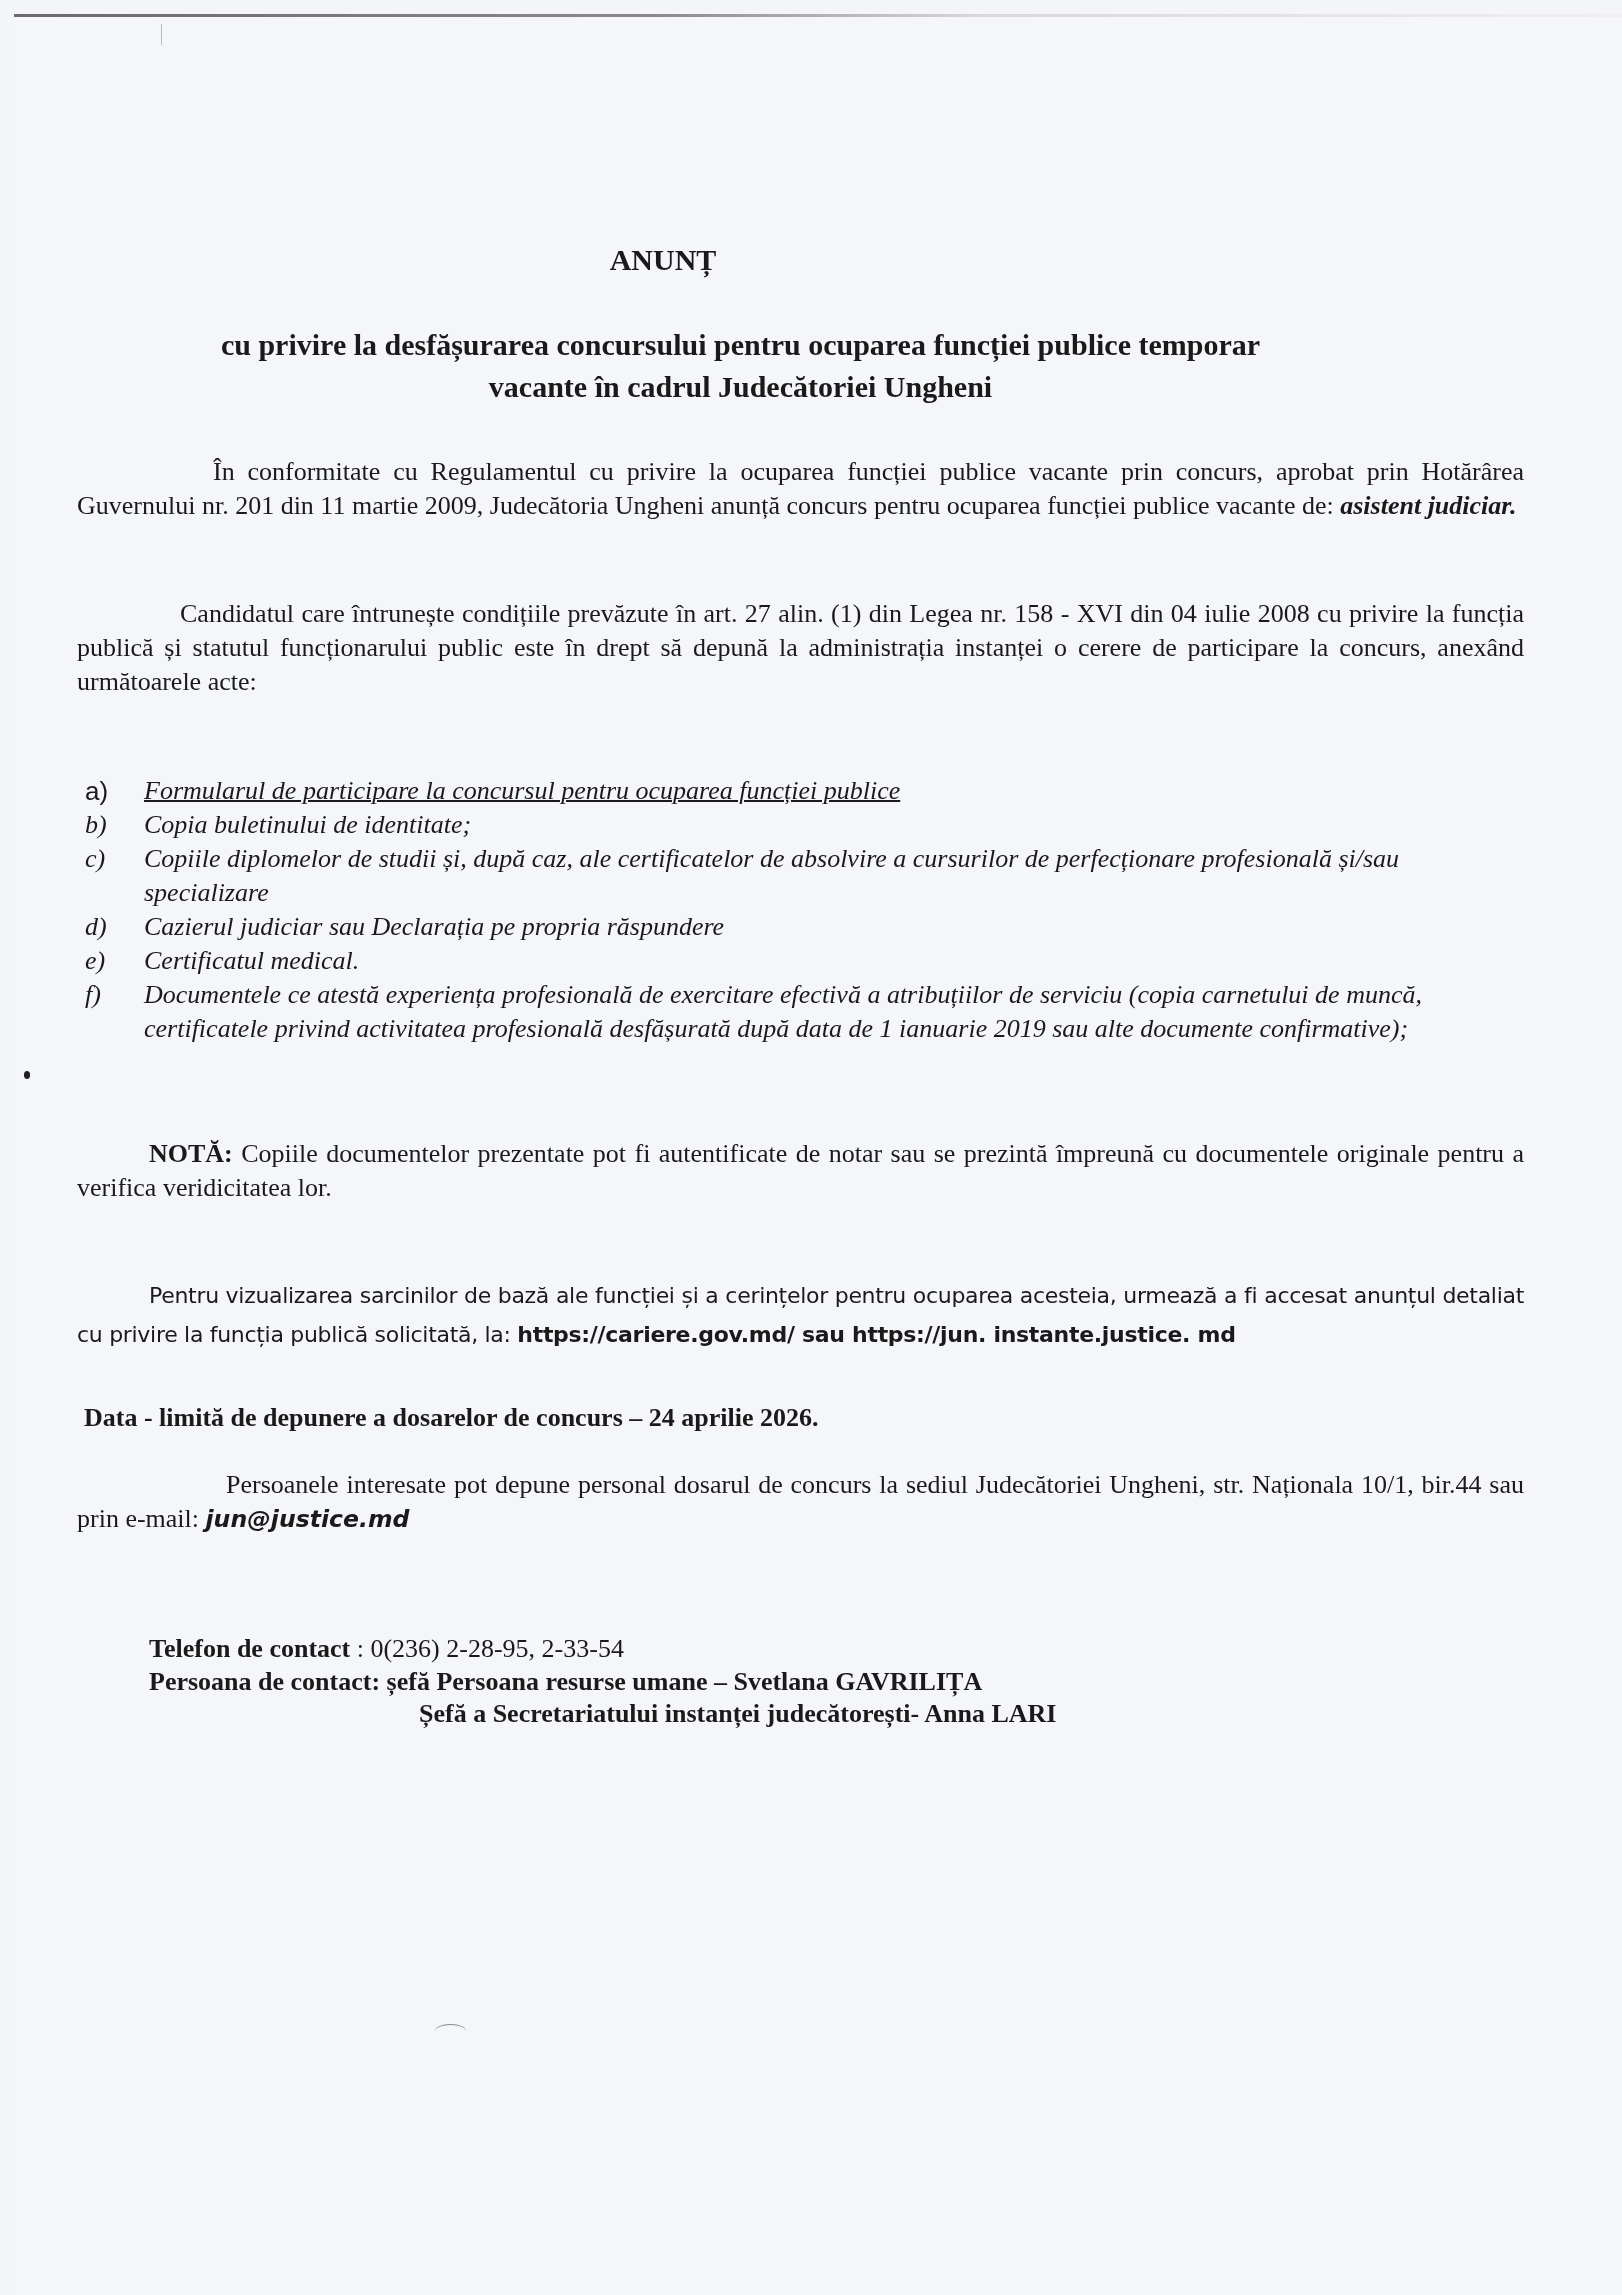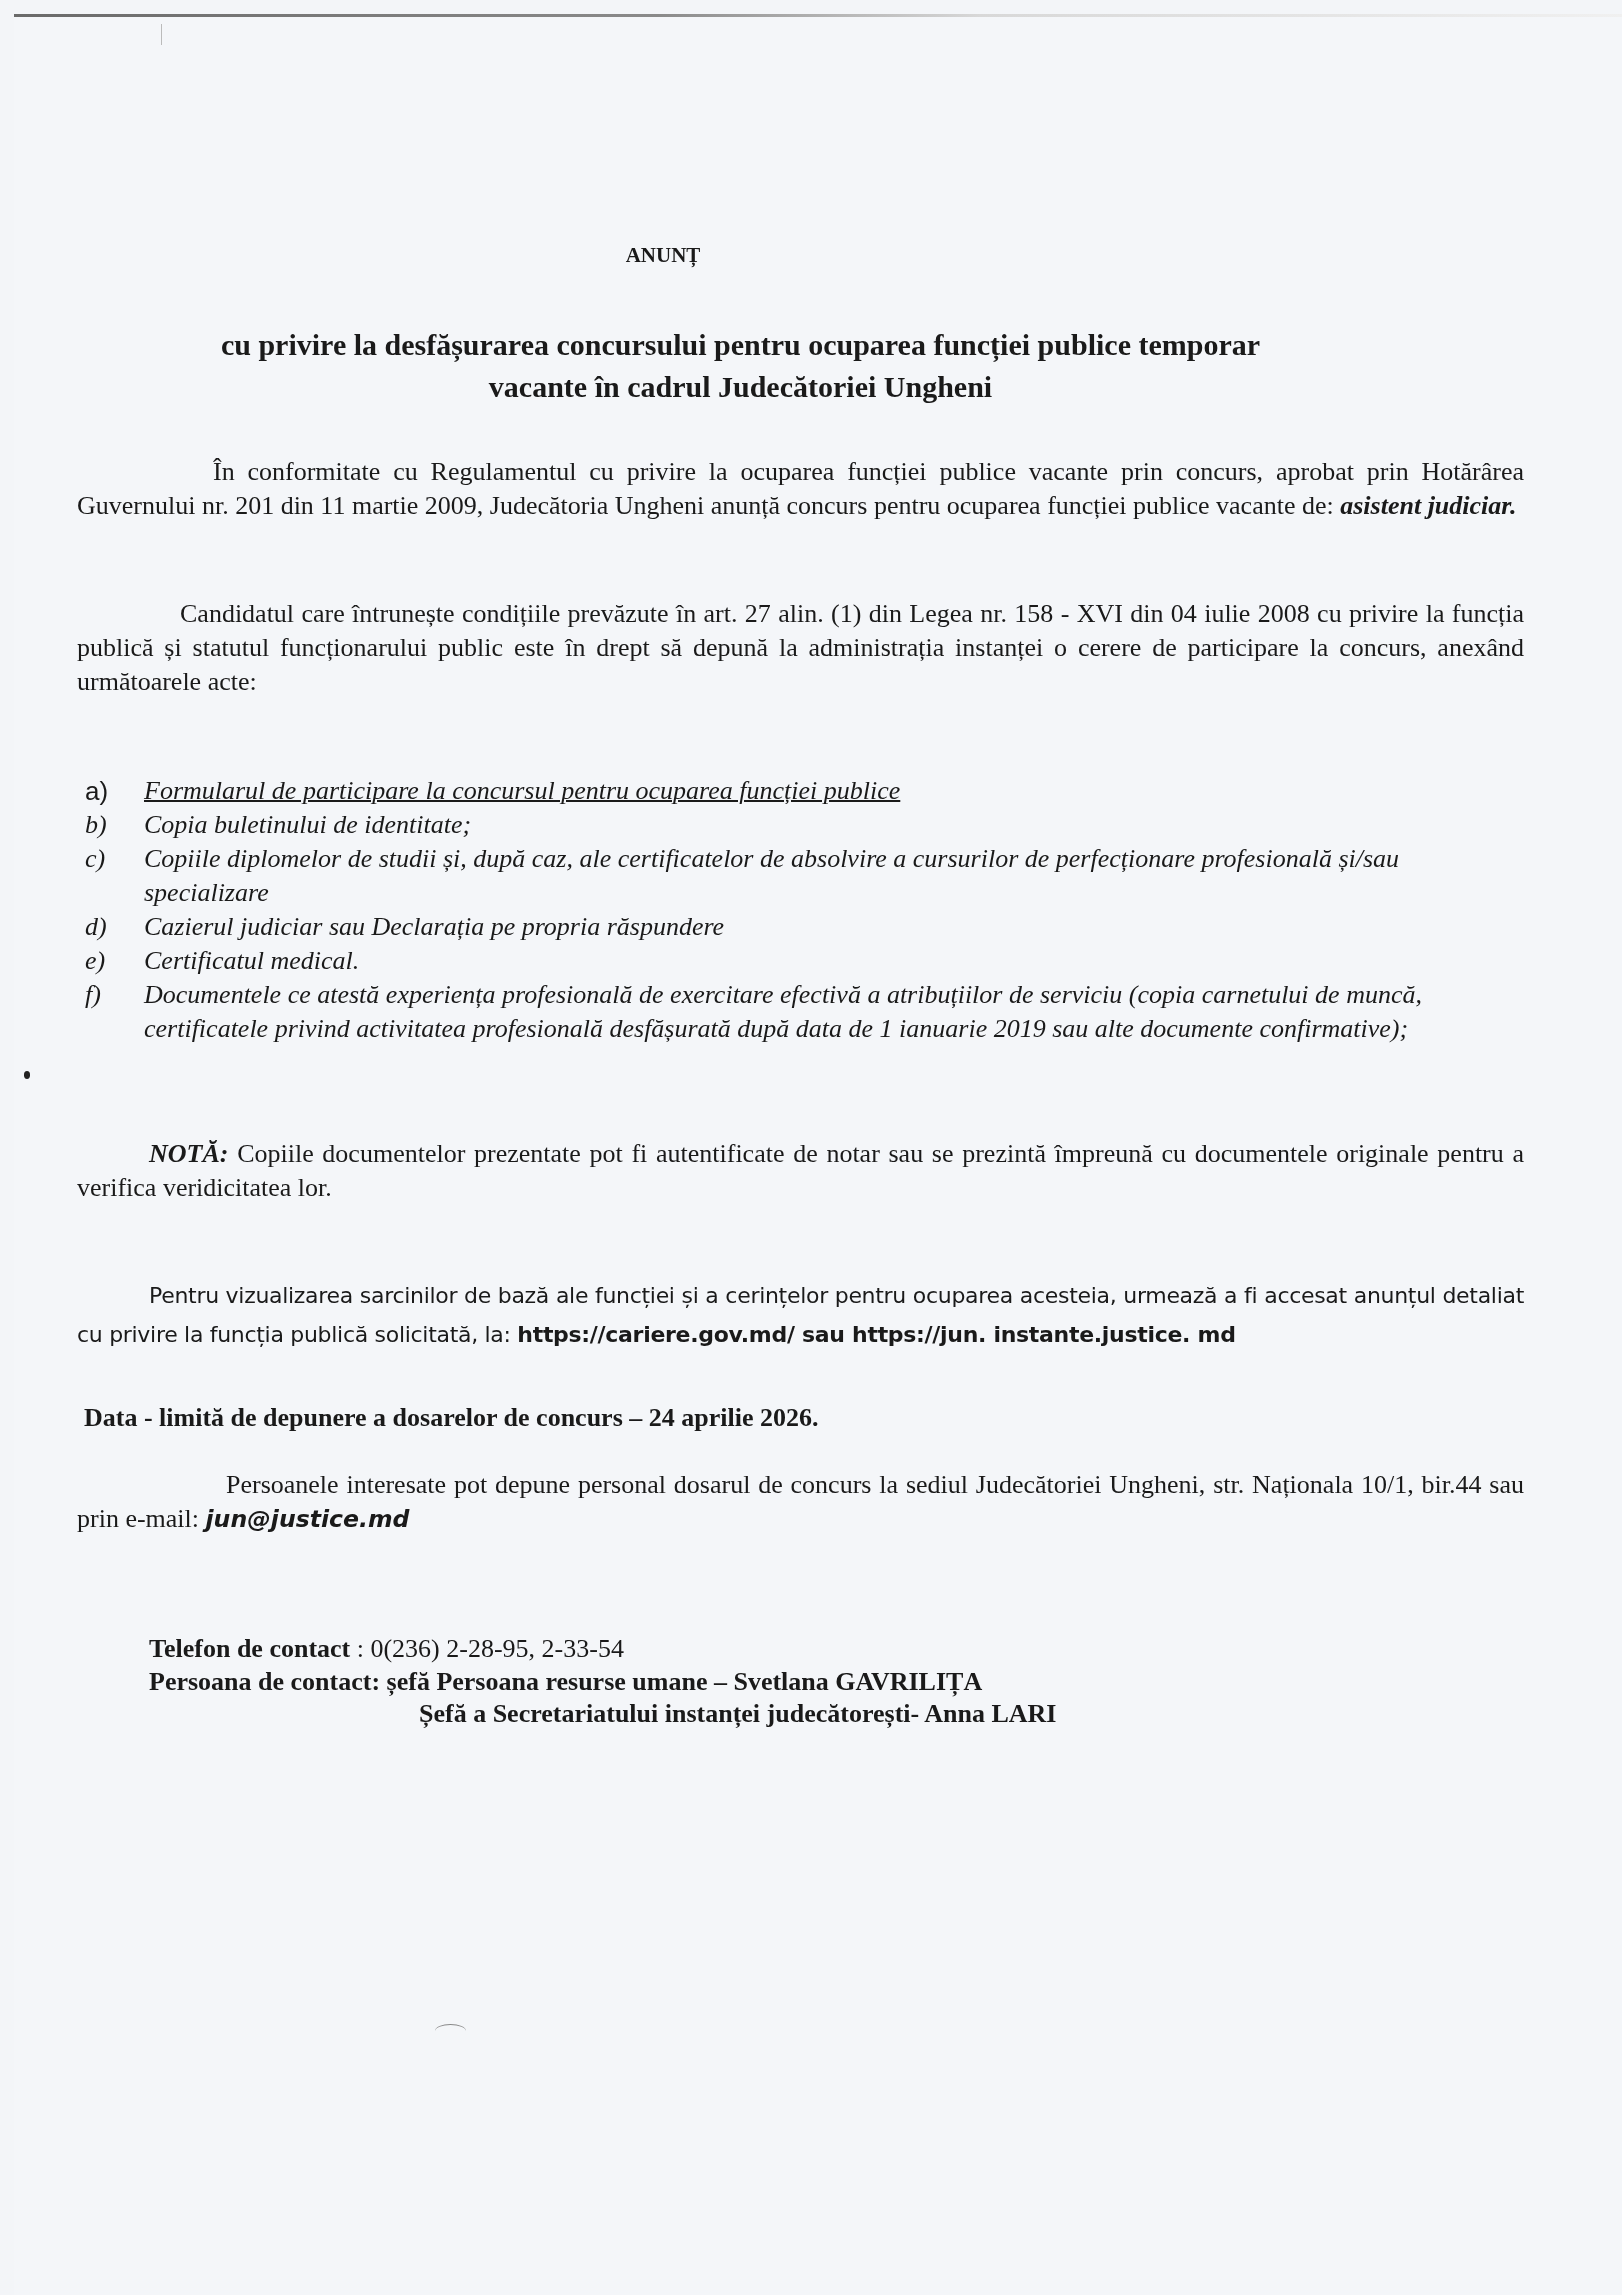--- a/index.html
+++ b/index.html
@@ -5,33 +5,33 @@
   html, body { margin:0; padding:0; }
   body {
     width:1623px; height:2295px; position:relative; overflow:hidden;
     background:#f3f5f8;
     font-family:"Liberation Serif", serif; color:#1a1a1a;
   }
   .page-edge { position:absolute; left:14.4px; top:14.4px; width:1611px; height:2.6px;
     background:linear-gradient(to right,#6a6a6a,#8a8a8a 40%,#d8d8d8 60%,#f0f0f0); }
   .page { position:absolute; left:14.4px; top:17px; right:0; bottom:0; background:#f4f6f9; }
   .abs { position:absolute; }
-  .title { left:0; width:1326px; top:243px; text-align:center; font-weight:bold; font-size:21px; }
+  .title { left:0; width:1326px; top:243px; text-align:center; font-weight:bold; font-size:30px; }
   .subtitle { left:0; width:1481px; top:324px; text-align:center; font-weight:bold; font-size:30px; line-height:42px; }
   .para { font-size:26px; line-height:34px; text-align:justify; }
   .p1 { left:77px; width:1447px; top:455px; text-indent:136px; }
   .p2 { left:77px; width:1447px; top:597px; text-indent:103px; }
   .list { left:85px; width:1440px; top:774px; font-size:26px; line-height:34px; }
   .li { display:flex; margin:0; }
   .li .mk { width:59px; flex:none; font-style:italic; }
   .li .mk.sans { font-family:"Liberation Sans", sans-serif; font-style:normal; }
   .li .tx { font-style:italic; flex:1; }
   .li .tx.ul { text-decoration:underline; text-decoration-thickness:2px; }
   .nota { left:77px; width:1447px; top:1137px; text-indent:72px; font-size:26px; line-height:34px; text-align:justify; }
-  .nota b { font-style:italic; }
+  .nota b { }
   .info { left:77px; width:1447px; top:1276px; font-family:"DejaVu Sans", sans-serif; 
     font-size:22px; line-height:39px; text-align:justify; text-indent:72px; letter-spacing:-0.3px; }
   .info b { font-weight:bold; }
   .deadline { left:84px; top:1403px; font-weight:bold; font-size:26px; }
   .deposit { left:77px; width:1447px; top:1468px; font-size:26px; line-height:34px; text-align:justify; text-indent:149px; }
   .deposit b { font-style:italic; font-family:"DejaVu Sans", sans-serif; font-size:23.6px; }
   .contact { left:149px; font-weight:bold; font-size:26px; }
   .c1 { top:1634px; } .c2 { top:1667px; } .c3 { left:419px; top:1699px; }
   .c1 .val { font-weight:normal; }
   .speck { position:absolute; left:23.6px; top:1071px; width:6.5px; height:7.9px; border-radius:50%; background:#222; }

